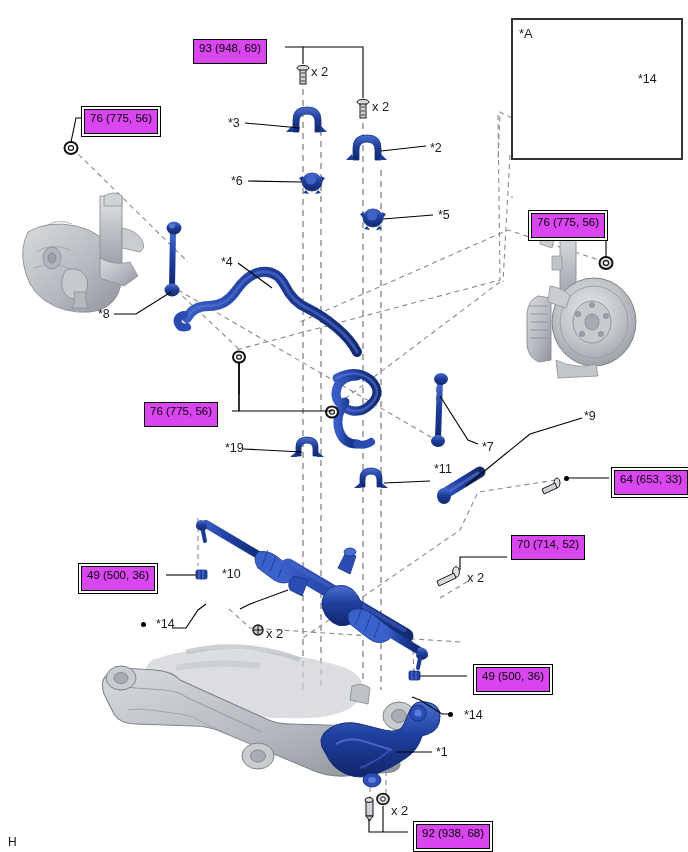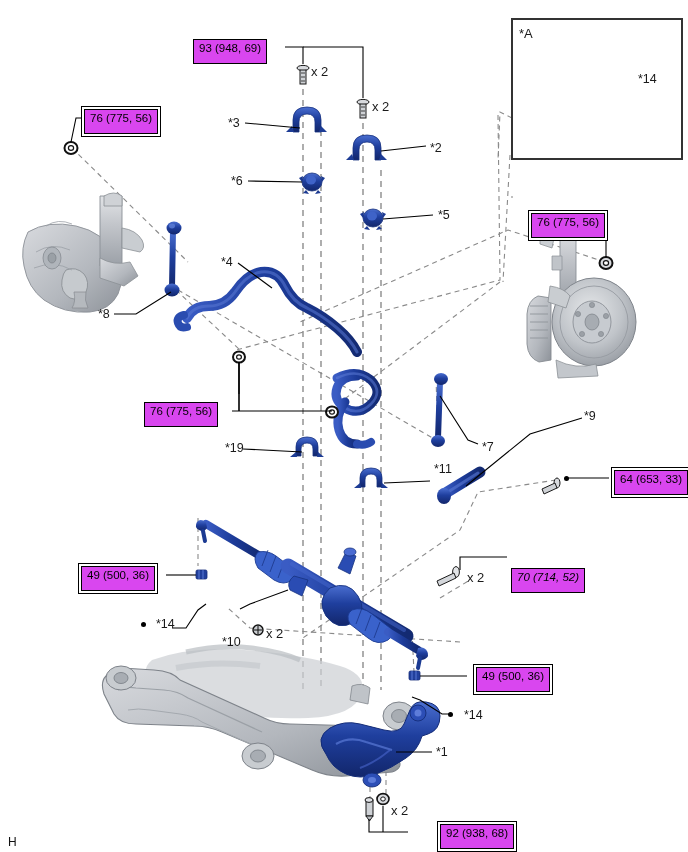--- a/index.html
+++ b/index.html
@@ -398,36 +398,36 @@
   <div class="tbox" style="left:193px;top:39px;"><span>93 (948, 69)</span></div>
 
   <div class="tbox dbl" style="left:531px;top:213px;"><span>76 (775, 56)</span></div>
 
   <div class="tbox" style="left:144px;top:402px;"><span>76 (775, 56)</span></div>
 
   <div class="tbox dbl" style="left:614px;top:470px;"><span>64 (653, 33)</span></div>
 
   <div class="tbox dbl" style="left:81px;top:566px;"><span>49 (500, 36)</span></div>
 
-  <div class="tbox" style="left:511px;top:568px;font-style:italic;"><span>70 (714, 52)</span></div>
+  <div class="tbox" style="left:511px;top:535px;"><span>70 (714, 52)</span></div>
 
   <div class="tbox dbl" style="left:476px;top:667px;"><span>49 (500, 36)</span></div>
 
-  <div class="tbox dbl" style="left:440px;top:824px;"><span>92 (938, 68)</span></div>
+  <div class="tbox dbl" style="left:416px;top:824px;"><span>92 (938, 68)</span></div>
 
   <div class="txt ref" style="left:436px;top:746px;">*1</div>
   <div class="txt ref" style="left:430px;top:142px;">*2</div>
   <div class="txt ref" style="left:228px;top:117px;">*3</div>
   <div class="txt ref" style="left:221px;top:256px;">*4</div>
   <div class="txt ref" style="left:438px;top:209px;">*5</div>
   <div class="txt ref" style="left:231px;top:175px;">*6</div>
   <div class="txt ref" style="left:482px;top:441px;">*7</div>
   <div class="txt ref" style="left:98px;top:308px;">*8</div>
   <div class="txt ref" style="left:584px;top:410px;">*9</div>
-  <div class="txt ref" style="left:222px;top:636px;">*10</div>
+  <div class="txt ref" style="left:222px;top:568px;">*10</div>
   <div class="txt ref" style="left:434px;top:463px;">*11</div>
   <div class="txt ref" style="left:225px;top:442px;">*19</div>
   <div class="txt ref" style="left:638px;top:73px;">*14</div>
   <div class="txt ref" style="left:156px;top:618px;">*14</div>
   <div class="txt ref" style="left:464px;top:709px;">*14</div>
 
   <div class="txt" style="left:311px;top:65px;">x 2</div>
   <div class="txt" style="left:372px;top:100px;">x 2</div>
   <div class="txt" style="left:266px;top:627px;">x 2</div>
   <div class="txt" style="left:467px;top:571px;">x 2</div>

